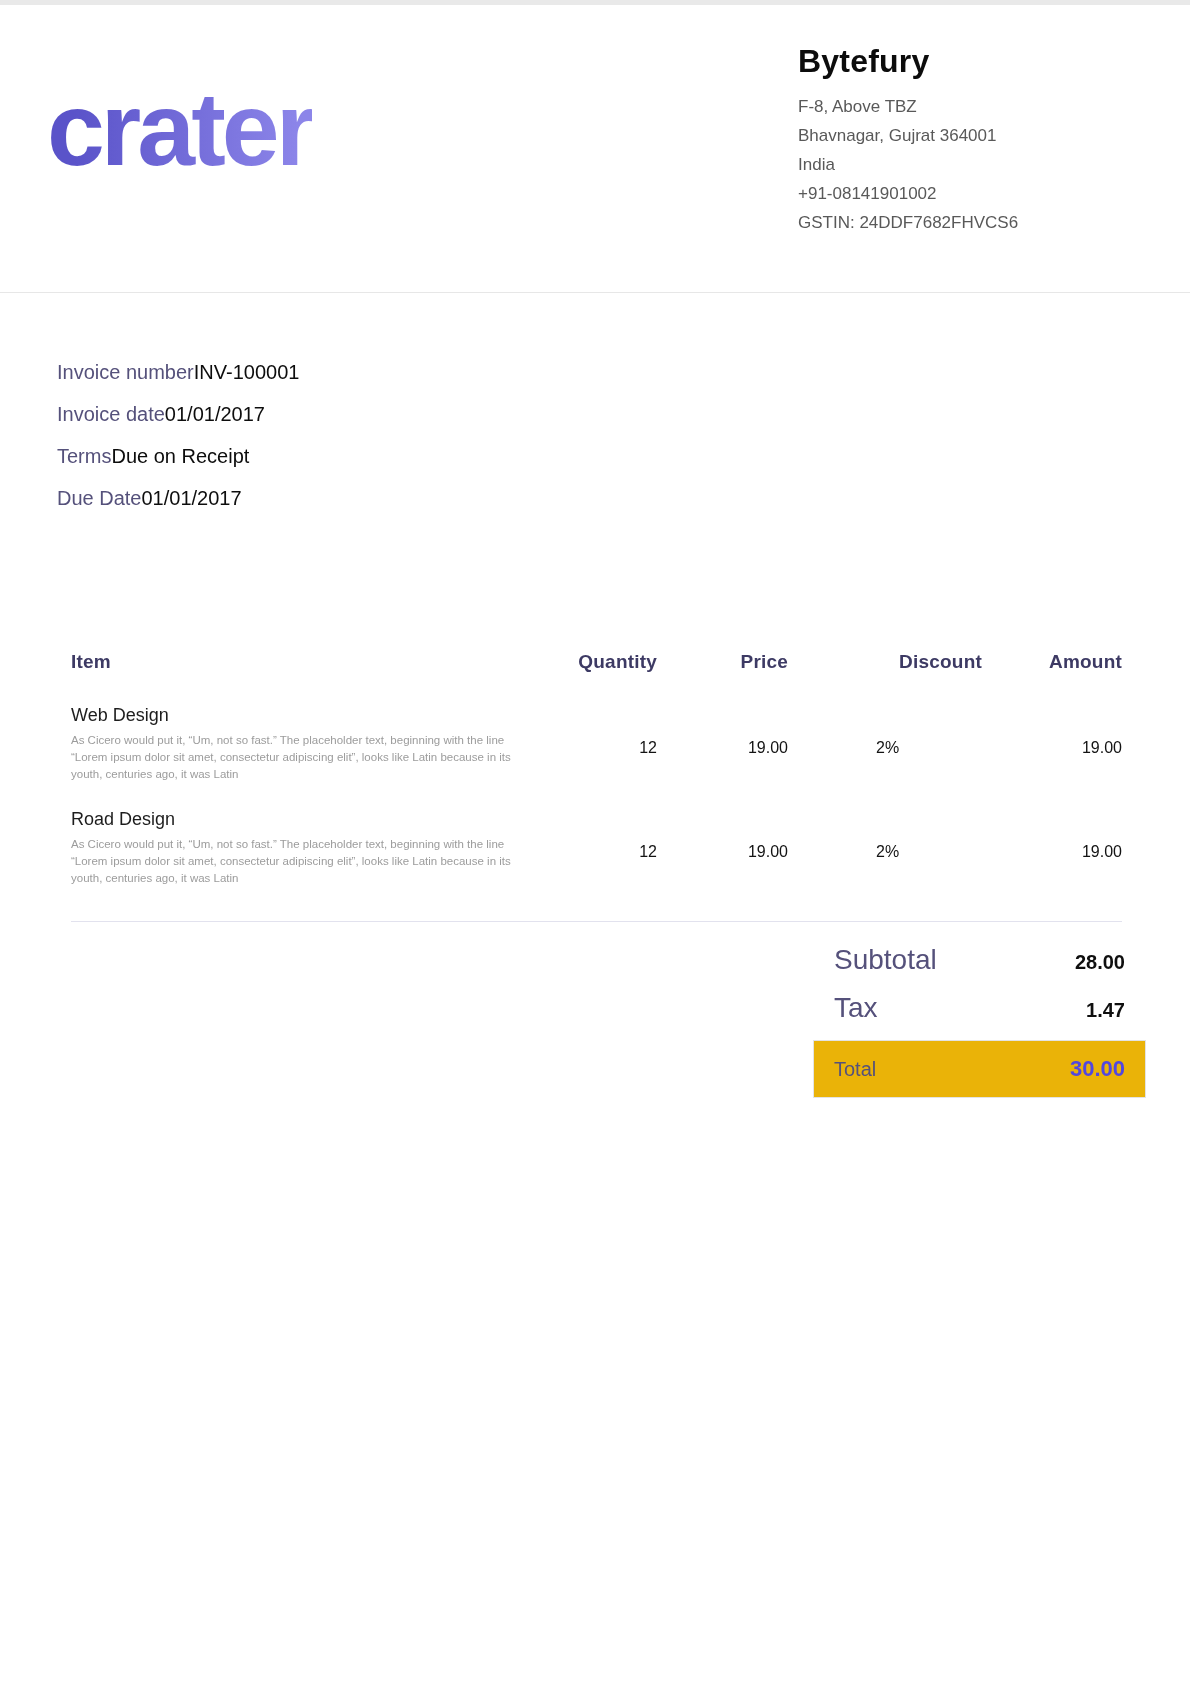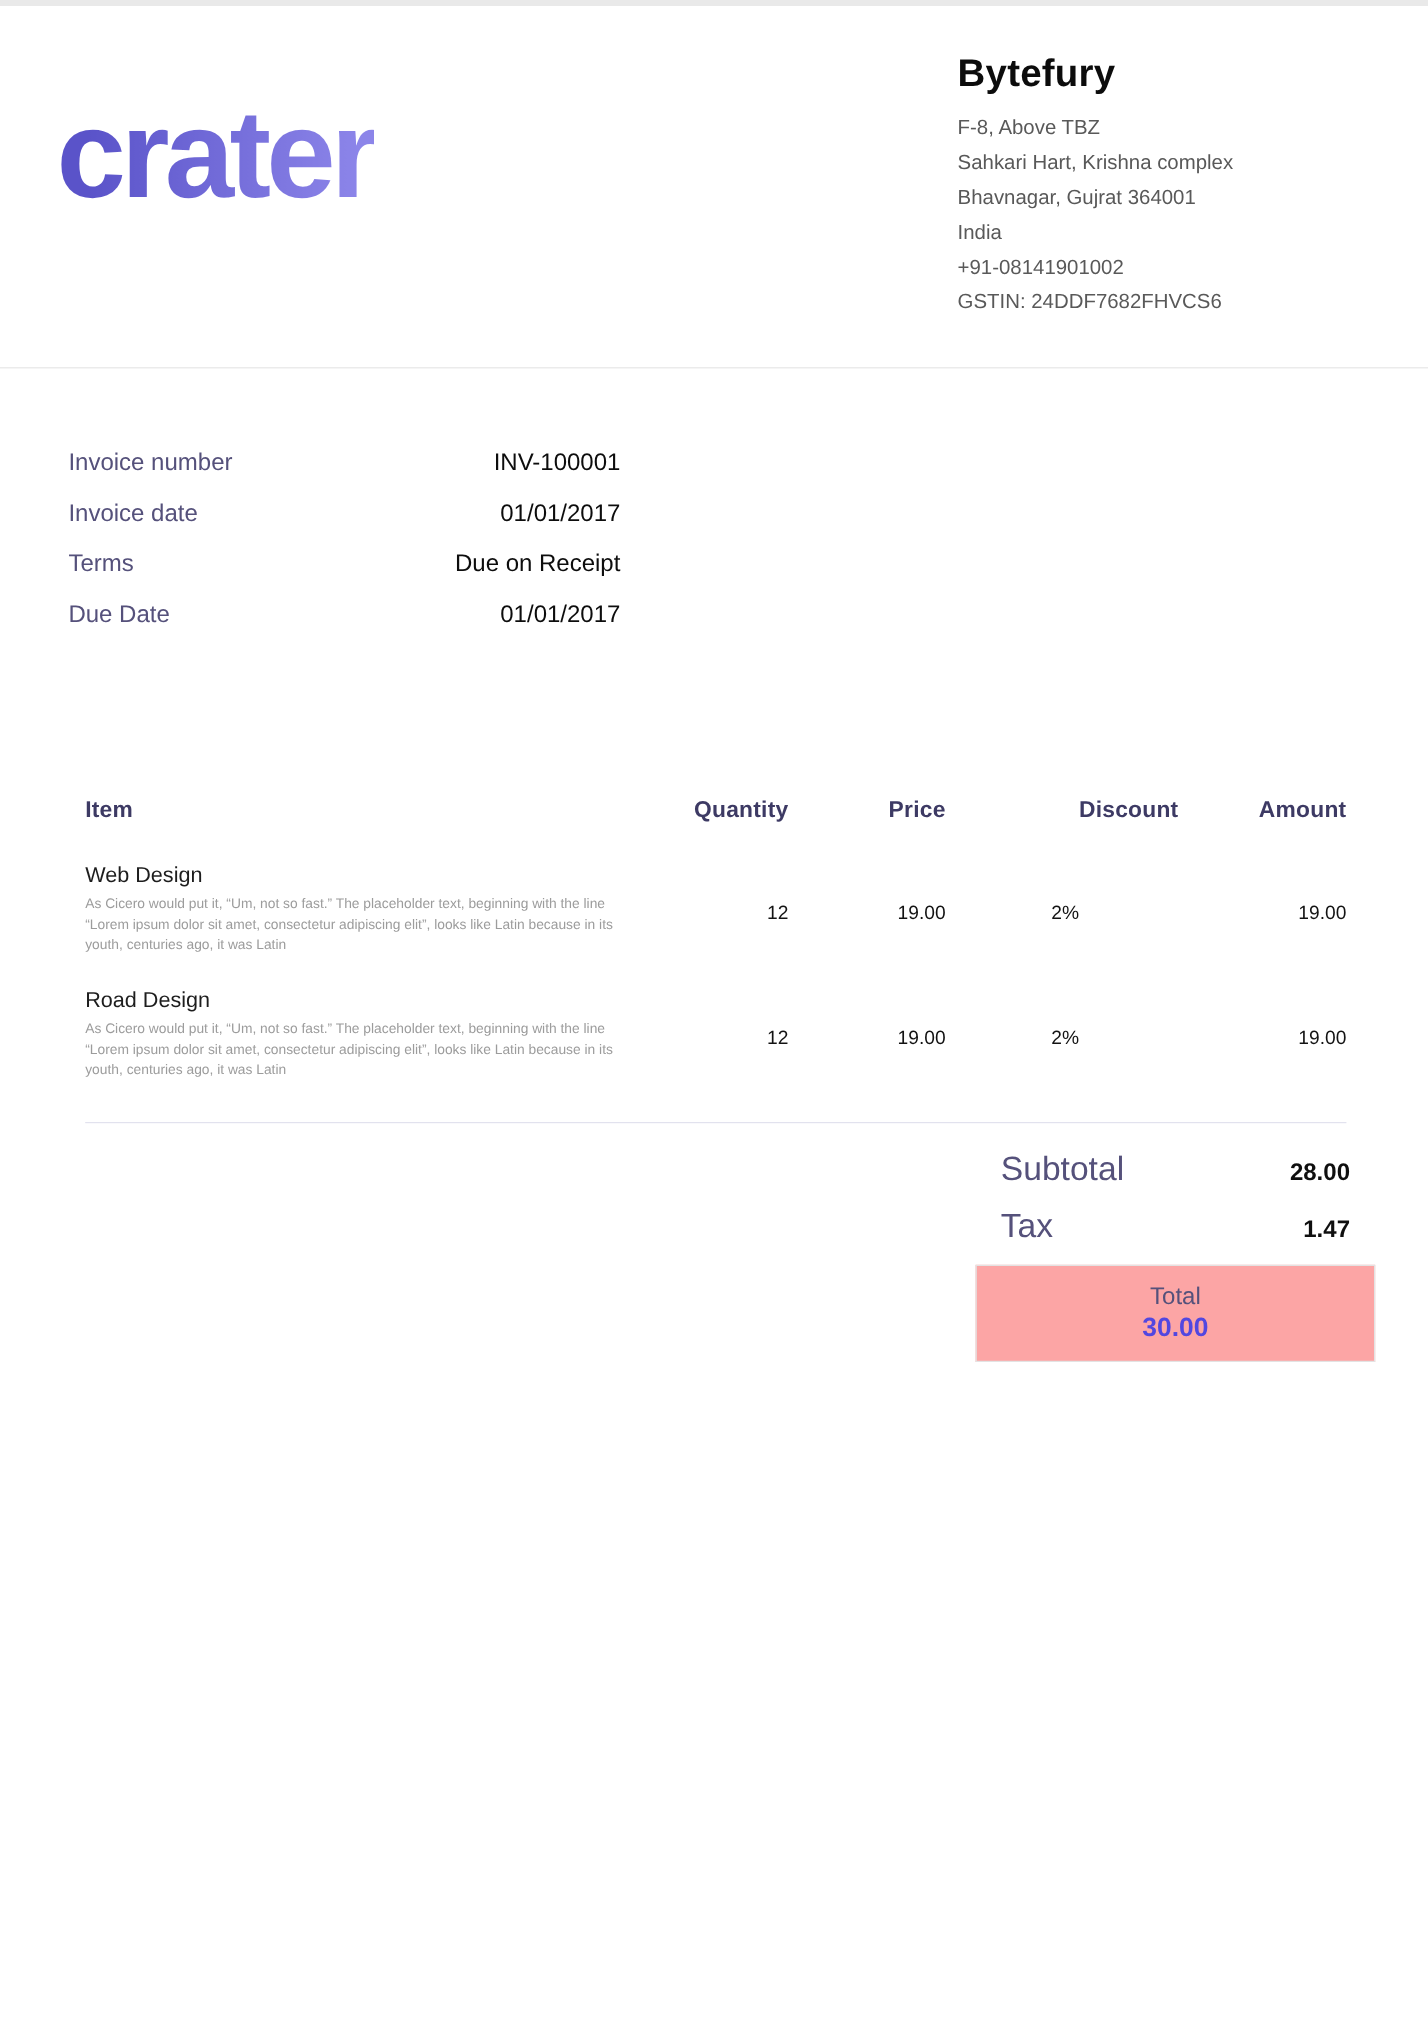--- a/index.html
+++ b/index.html
@@ -56,21 +56,20 @@
     display: flex;
     justify-content: space-between;
     padding: 54px 55px 0 57px;
   }
   .to-label { font-size: 17px; color: #2e2e2e; margin-bottom: 10px; }
   .to-name { font-size: 27px; color: #121212; margin-bottom: 12px; font-weight: 400; letter-spacing: 0.2px; }
   .to-line { font-size: 17px; line-height: 29px; color: #636363; }
   .meta { width: 460px; padding-top: 14px; }
   .meta-row {
     display: flex;
-    justify-content: space-between;
     align-items: baseline;
     margin-bottom: 19px;
   }
   .meta-label { font-size: 20px; color: #55517b; }
   .meta-value { font-size: 20px; color: #0d0d0d; }
   
   .items {
     margin: 122px 68px 0 71px;
     padding-bottom: 34px;
     border-bottom: 1px solid #e2e2ee;
@@ -118,41 +117,39 @@
     display: flex;
     justify-content: space-between;
     align-items: baseline;
     padding: 0 21px;
     margin-bottom: 16px;
   }
   .summary-label { font-size: 28px; color: #55517b; }
   .summary-value { font-size: 20px; font-weight: 600; color: #0f0f0f; }
   .total-box {
     border: 1px solid #e3e3e3;
-    background: #fca5a5;
+    background: #eab308;
     display: flex;
     justify-content: space-between;
     align-items: center;
     padding: 15px 20px;
-    flex-direction: column;
   }
   .total-label { font-size: 20px; color: #55517b; }
   .total-value { font-size: 22px; font-weight: 700; color: #5247e0; }
 </style>
 </head>
 <body>
 
 <div class="top-strip"></div>
 
 <div class="header">
   <div class="logo">crater</div>
   <div class="company">
     <div class="company-name">Bytefury</div>
     <div class="company-line">F-8, Above TBZ</div>
-    <div class="company-line">Sahkari Hart, Krishna complex</div>
     <div class="company-line">Bhavnagar, Gujrat 364001</div>
     <div class="company-line">India</div>
     <div class="company-line">+91-08141901002</div>
     <div class="company-line">GSTIN: 24DDF7682FHVCS6</div>
   </div>
 </div>
 
 <div class="billing">
   <div class="meta">
     <div class="meta-row">

